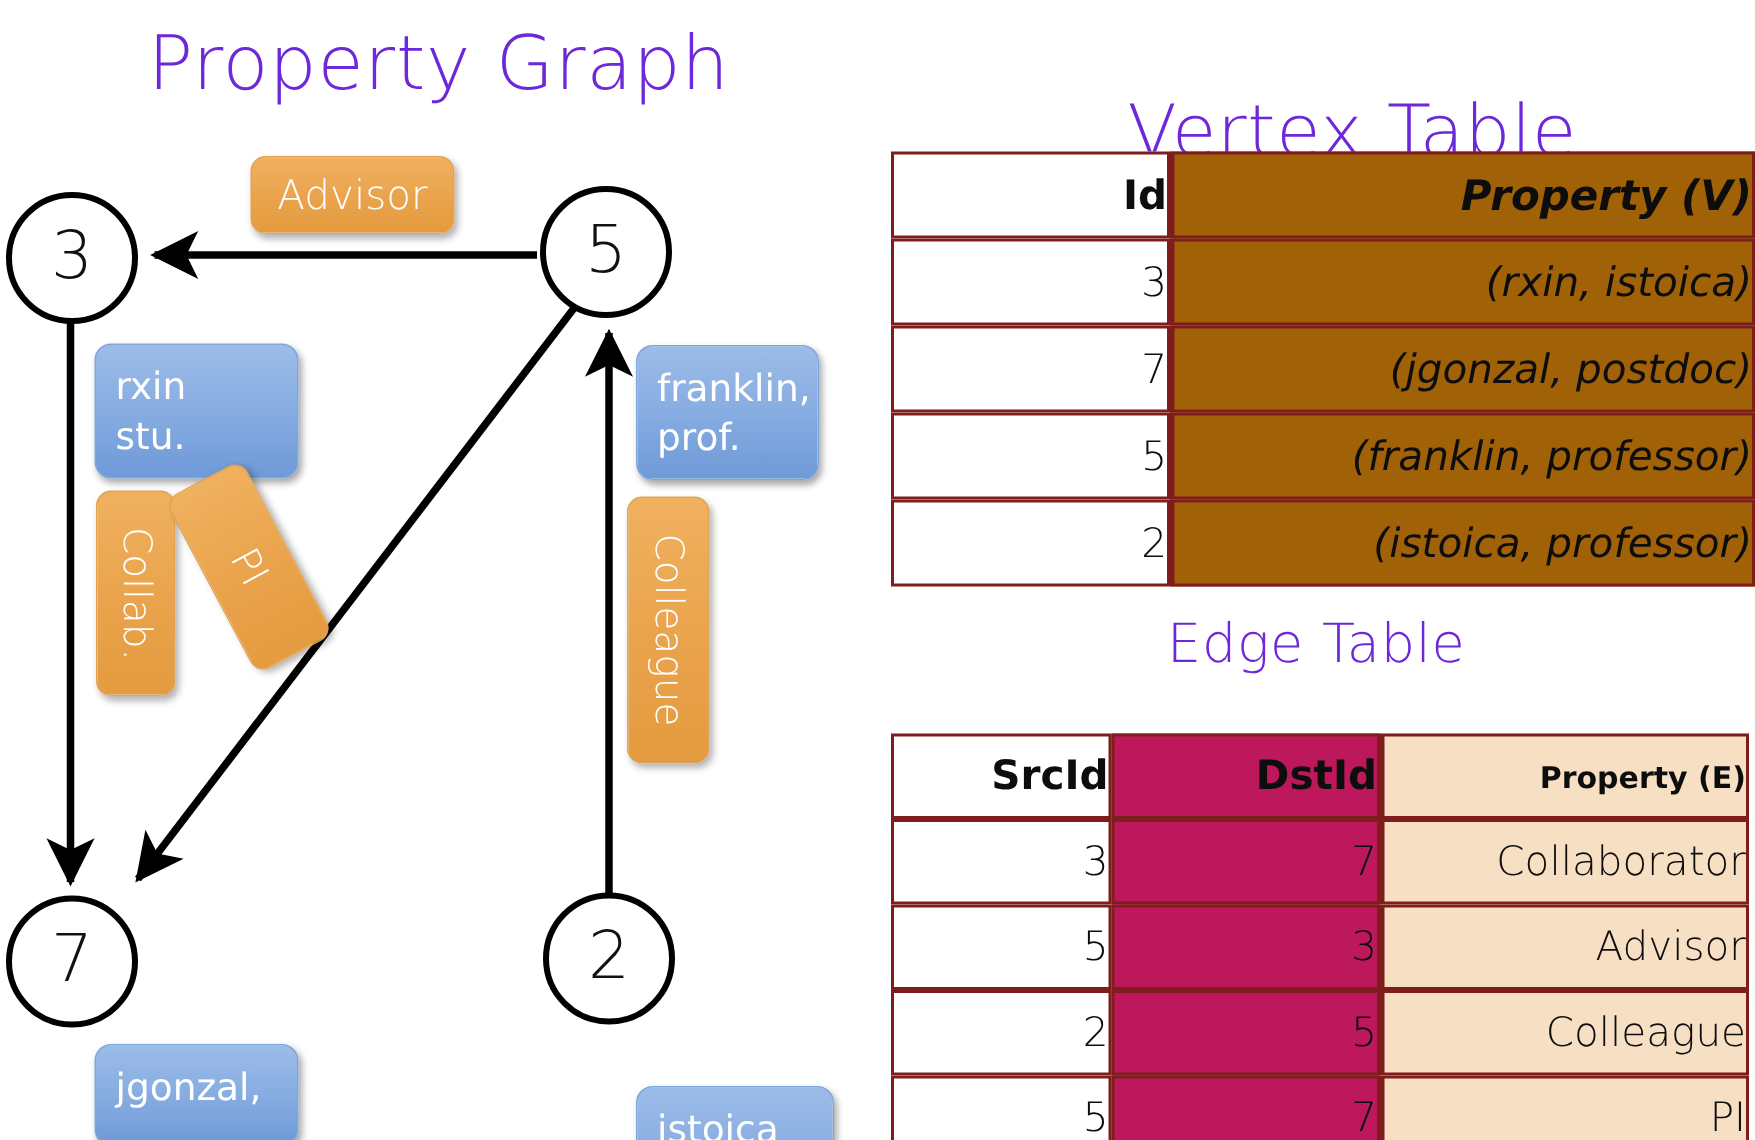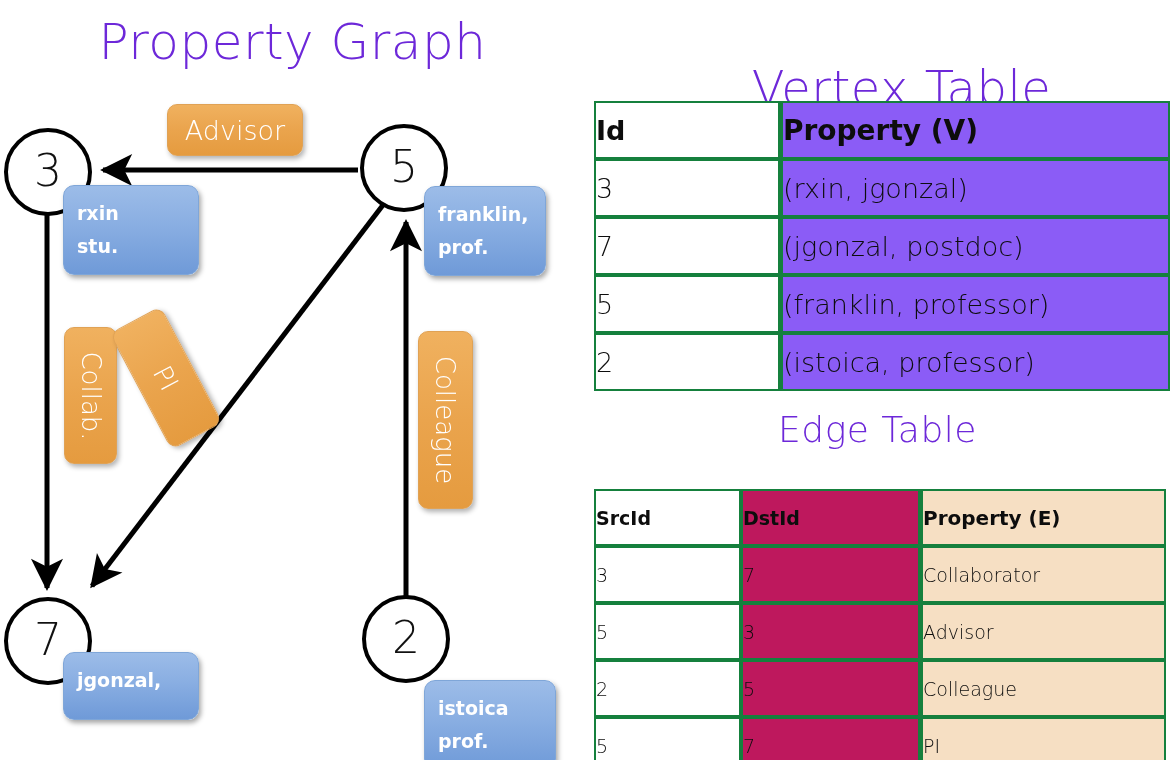--- a/index.html
+++ b/index.html
@@ -83,26 +83,27 @@
 
   
   .prop-box {
     position: absolute;
     background: linear-gradient(to bottom, #9cbce8 0%, #89aee2 45%, #6f9ad8 100%);
     border: 1px solid #7fa6d8;
     border-radius: 11px;
     box-shadow: 2px 3px 5px rgba(0,0,0,0.35);
     color: #ffffff;
     font-family: "DejaVu Sans", sans-serif;
-    font-weight: 700;
-    font-size: 19px;
+    font-weight: 400;
+    font-size: 25px;
     line-height: 33px;
     padding: 11px 0 11px 13px;
     box-sizing: border-box;
     z-index: 4;
+    margin-top: 44px;
   }
   #prop-3 { left: 63px;  top: 185px; width: 136px; height: 90px; }
   #prop-5 { left: 424px; top: 186px; width: 122px; height: 90px; }
   #prop-7 { left: 63px;  top: 652px; width: 136px; height: 68px; }
   #prop-2 { left: 424px; top: 680px; width: 132px; height: 90px; }
   .prop-line { display: block; white-space: nowrap; }
 
   
   .edge-box {
     position: absolute;
@@ -151,43 +152,43 @@
 
   
   .tbl {
     position: absolute;
     border-collapse: separate;
     border-spacing: 0;
     font-family: "DejaVu Sans", sans-serif;
     font-weight: 300;
   }
   .tbl td, .tbl th {
-    border: 2px solid #15803d;
-    text-align: left;
+    border: 2px solid #7f1d1d;
+    text-align: right;
     vertical-align: middle;
     padding: 0;
     font-weight: 300;
     color: #0d0d0d;
   }
   .tbl th {
     font-weight: 700;
   }
 
   #vertex-table {
     left: 594px; top: 101px;
   }
   #vertex-table td, #vertex-table th { height: 54px; font-size: 27px; }
   #vertex-table .col-id  { width: 182px; background: #ffffff; }
-  #vertex-table .col-prop{ width: 385px; background: #8b5cf6; border-left-width: 3px; }
+  #vertex-table .col-prop{ width: 385px; background: #a16207; border-left-width: 3px; font-style: italic; }
   #vertex-table th.col-prop { font-size: 28px; }
 
   #edge-table {
     left: 594px; top: 489px;
   }
-  #edge-table td, #edge-table th { height: 53px; font-size: 19px; }
+  #edge-table td, #edge-table th { height: 53px; font-size: 27px; }
   #edge-table .col-src { width: 143px; background: #ffffff; }
   #edge-table .col-dst { width: 175px; background: #be185d; }
   #edge-table .col-prop{ width: 241px; background: #f6dfc3; border-left-width: 3px; }
   #edge-table th.col-prop { font-size: 20px; }
 </style>
 </head>
 <body>
 
 <div class="title" id="title-property-graph">Property Graph</div>
 <div class="title" id="title-vertex-table">Vertex Table</div>
@@ -257,21 +258,21 @@
 <table class="tbl" id="vertex-table">
   <thead>
     <tr>
       <th class="col-id">Id</th>
       <th class="col-prop">Property (V)</th>
     </tr>
   </thead>
   <tbody>
     <tr>
       <td class="col-id">3</td>
-      <td class="col-prop">(rxin, jgonzal)</td>
+      <td class="col-prop">(rxin, istoica)</td>
     </tr>
     <tr>
       <td class="col-id">7</td>
       <td class="col-prop">(jgonzal, postdoc)</td>
     </tr>
     <tr>
       <td class="col-id">5</td>
       <td class="col-prop">(franklin, professor)</td>
     </tr>
     <tr>

